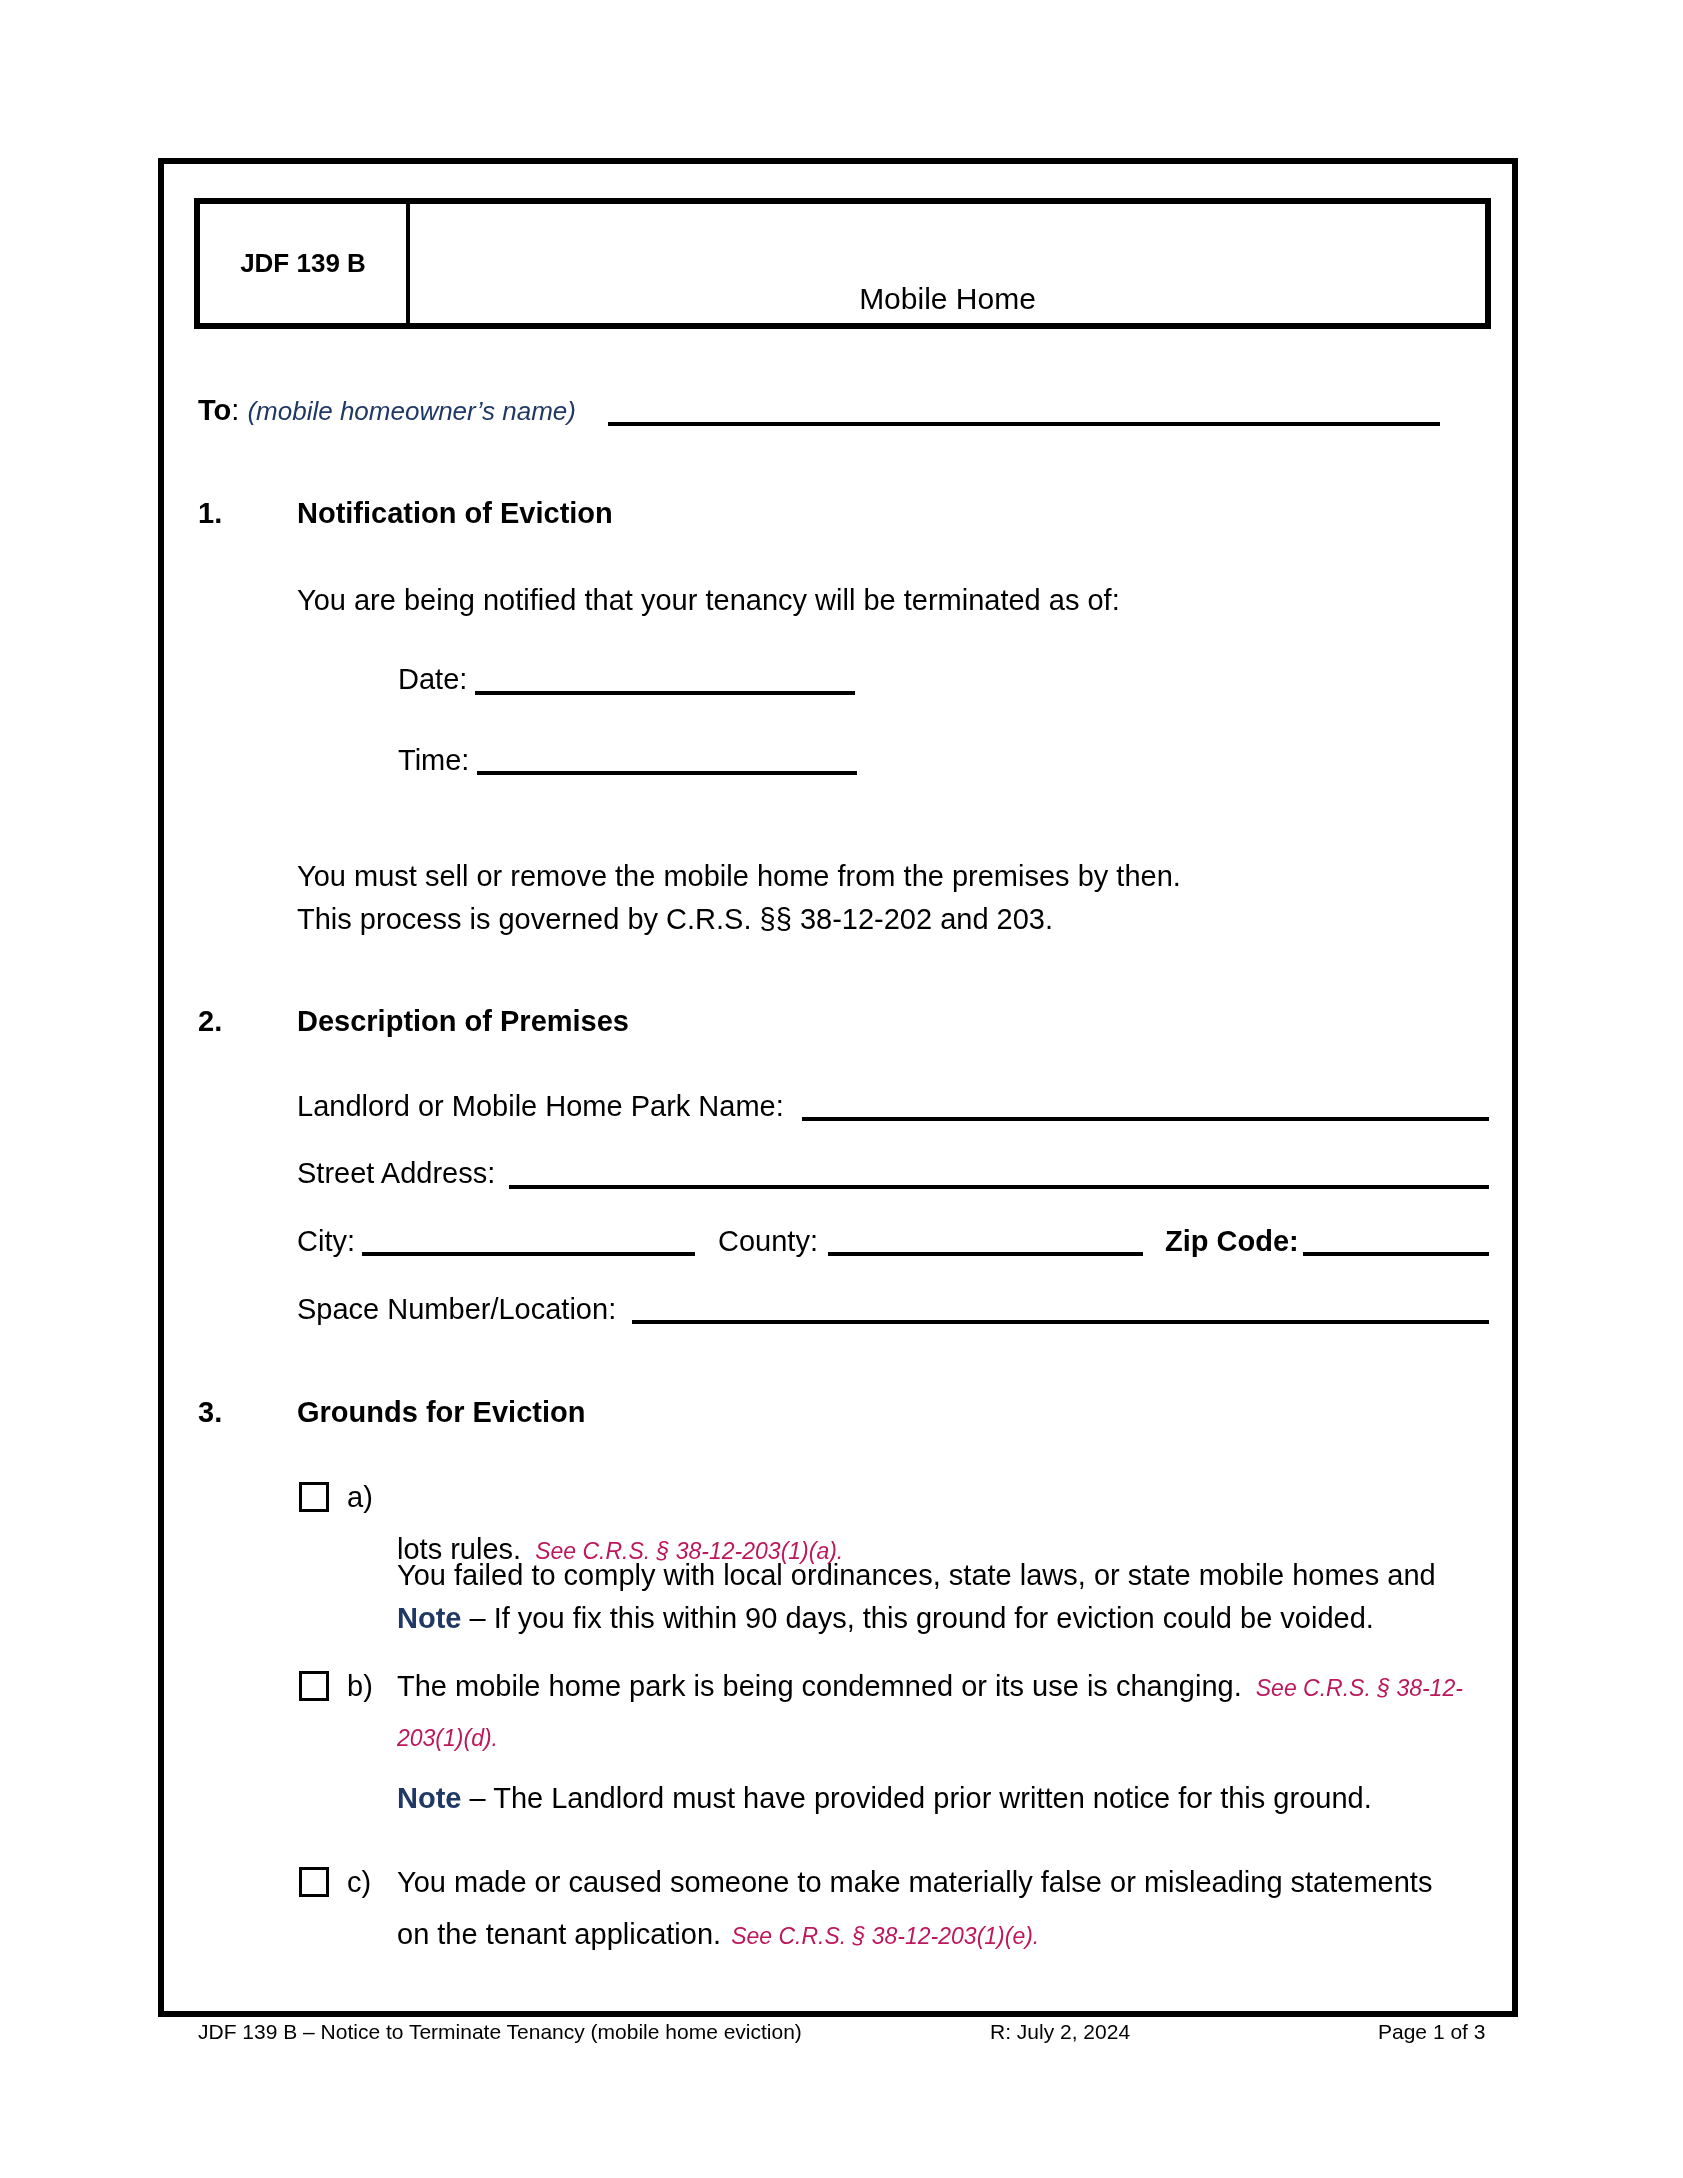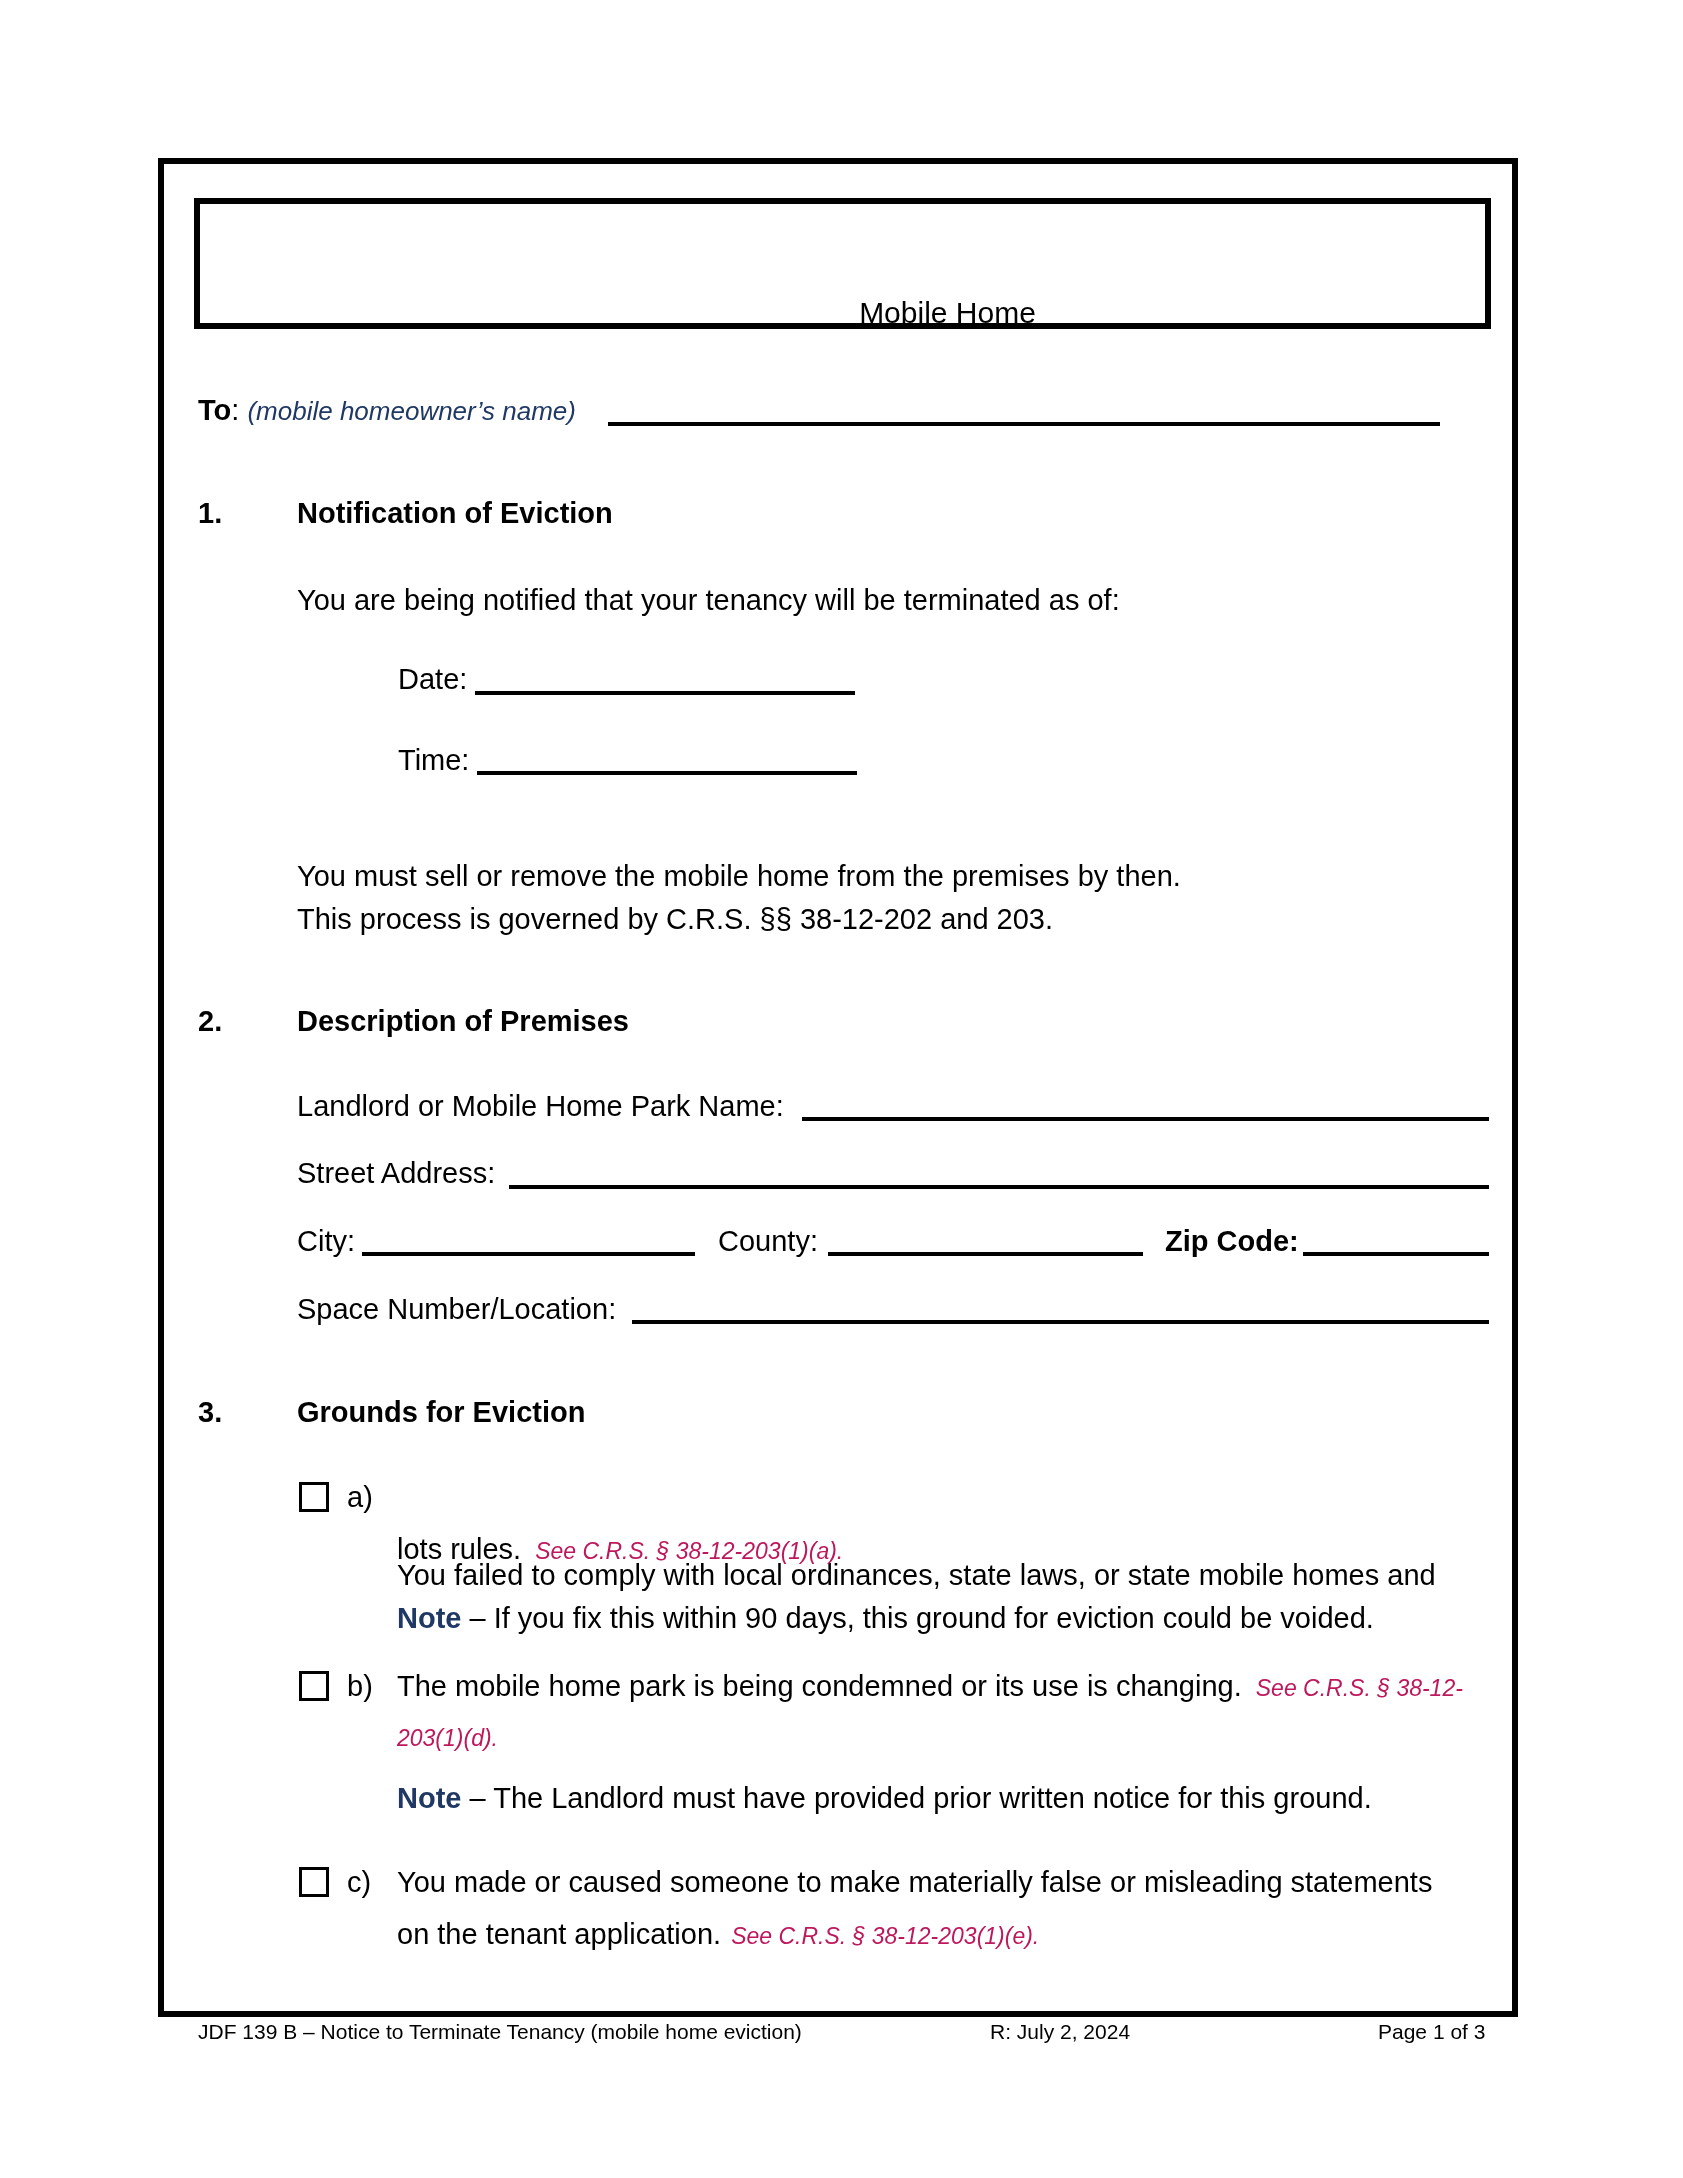--- a/index.html
+++ b/index.html
@@ -2,36 +2,37 @@
 <html><head>
 <meta charset="utf-8">
 <style>
   html, body { margin:0; padding:0; }
   body { width:1683px; height:2178px; background:#ffffff; position:relative; font-family:"Liberation Sans", sans-serif; color:#000; overflow:hidden; }
   .abs { position:absolute; }
   .outer { left:158px; top:158px; width:1348px; height:1847px; border:6px solid #000; }
   .hdr { left:194px; top:198px; width:1285px; height:119px; border:6px solid #000; }
   .hdr-code { left:0; top:0; width:206px; height:119px; border-right:4px solid #000; display:flex; align-items:center; justify-content:center; font-weight:bold; font-size:26px; }
   .hdr-title { left:210px; top:10px; right:0; text-align:center; font-weight:bold; font-size:44px; }
-  .hdr-sub { left:210px; top:92px; right:0; text-align:center; font-size:30px; }
+  .hdr-sub { left:210px; top:78px; right:0; text-align:center; font-size:30px; }
   .txt { font-size:29px; white-space:nowrap; }
   .b { font-weight:bold; }
   .blue-i { color:#1f3864; font-style:italic; }
   .cite { color:#be185d; font-style:italic; font-size:23px; }
   .note { color:#1f3864; font-weight:bold; }
   .line { position:absolute; border-bottom:4px solid #000; height:0; }
   .cb { position:absolute; width:24px; height:24px; border:3px solid #000; background:#fff; }
   .foot { font-size:21px; white-space:nowrap; }
 </style>
 </head>
 <body>
 
 <div class="abs outer"></div>
 
 <div class="abs hdr">
+  <div class="abs hdr-code">JDF 139 B</div>
   <div class="abs hdr-sub">Mobile Home</div>
 </div>
 
 <div class="abs txt" style="left:198px; top:394px;">
   <span class="b">To</span><span>:</span>
   <span class="blue-i" style="font-size:26px;">(mobile homeowner’s name)</span>
 </div>
 <div class="line" style="left:608px; top:422px; width:832px;"></div>
 
 <div class="abs txt b" style="left:198px; top:497px;">1.</div>

